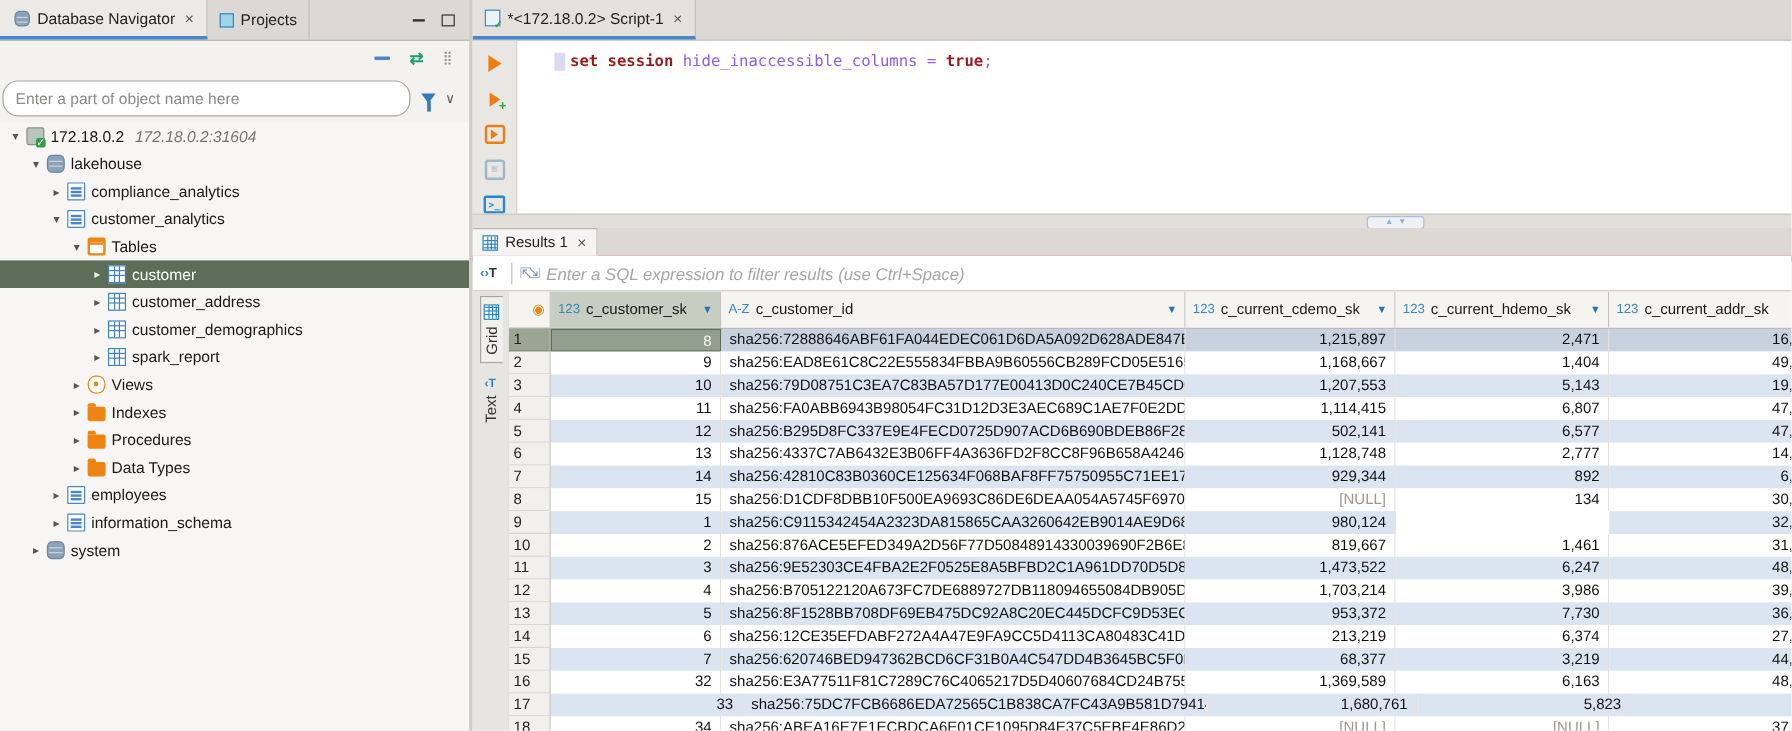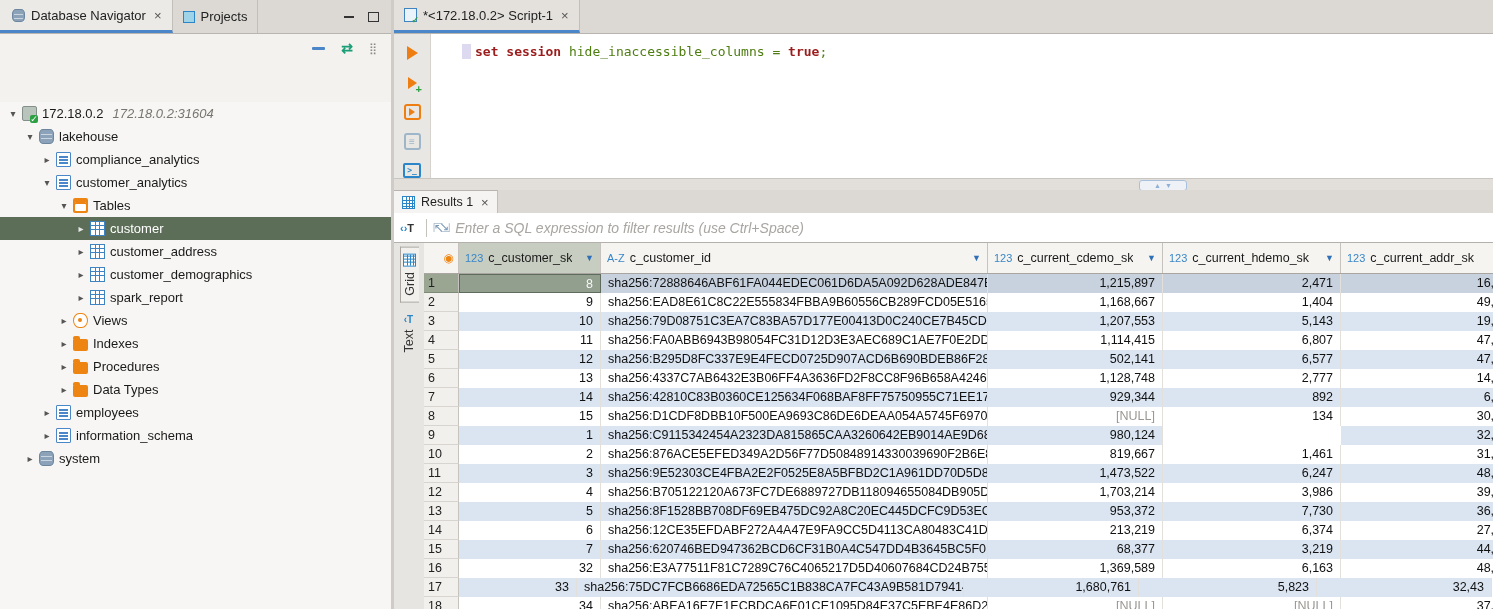--- a/index.html
+++ b/index.html
@@ -73,21 +73,21 @@
   .eico-script{border:2px solid #ee7e12;border-radius:3px;width:13px;height:13px;}
   .eico-script:after{content:"";width:0;height:0;border-top:4px solid transparent;border-bottom:4px solid transparent;border-left:6px solid #ee7e12;}
   .eico-explain{border:2px solid #9fb6c8;border-radius:3px;width:13px;height:13px;}
   .eico-explain:after{content:"≡";color:#9fb6c8;font-size:10px;}
   .eico-console{border:2px solid #2a86c8;border-radius:2px;width:14px;height:12px;color:#2a86c8;font-size:8px;font-weight:bold;font-family:"DejaVu Sans Mono",monospace;}
   .editor-content{position:absolute;left:37px;top:0;right:0;bottom:0;padding-top:9px;font-family:"DejaVu Sans Mono",monospace;font-size:13px;}
   .code-line{height:17.5px;line-height:17.5px;position:relative;padding-left:44px;white-space:pre;}
   .code-line.hl{background:#e3eefa;}
   .code-line .changebar{position:absolute;left:31px;top:1px;width:9px;height:15px;background:#dcd9f0;}
   .tok-keyword{color:#9b1c1c;font-weight:bold;}
-  .tok-plain{color:#4d7c0f;}
+  .tok-plain{color:#8b5cf6;}
   .tok-table{color:#9233a8;}
 
   
   .h-splitter{position:absolute;left:0;top:178px;right:0;height:12px;background:#e2dfdb;border-top:1px solid #c9c6c2;border-bottom:1px solid #aeaba7;}
   .splitter-widget{position:absolute;left:745px;top:1px;width:46px;height:9px;border:1px solid #a8c0dc;border-radius:3px;background:#eef2f7;display:flex;align-items:center;justify-content:center;gap:4px;color:#8fb0d4;font-size:7px;line-height:7px;}
 
   
   #results-panel{position:absolute;left:0;top:190px;right:0;bottom:0;}
   .results-tabbar{position:absolute;top:0;height:23px;background:#dcd9d5;border-bottom:5px solid #be185d;}
   .results-tabbar .tab{font-size:12.5px;padding:0 8px;}
@@ -149,20 +149,25 @@
         <span class="winbtn-max"></span>
       </div>
     </div>
 
     <div class="panel-toolbar">
       <span class="ic-collapse"></span>
       <span class="ic-link">⇄</span>
       <span class="ic-kebab">⣿</span>
     </div>
 
+    <div class="filter-row">
+      <input class="filter-input" type="text" placeholder="Enter a part of object name here" style="">
+      <span class="ic-funnel"></span>
+      <span class="ic-chevron">∨</span>
+    </div>
 
     <div id="tree">
         <div class="tree-item" style="padding-left: 6px;">
           <span class="tree-arrow">▾</span>
           <span class="tico tico-conn"></span>
           <span class="tree-label">172.18.0.2</span>
           <span class="tree-detail">172.18.0.2:31604</span>
         </div>
         <div class="tree-item" style="padding-left: 23px;">
           <span class="tree-arrow">▾</span>
@@ -460,21 +465,21 @@
               <div class="g-row">
                 <div class="rownum">16</div>
                 <div class="g-cell ar" style="width: 142px;">32</div>
                 <div class="g-cell" style="width: 387px;">sha256:E3A77511F81C7289C76C4065217D5D40607684CD24B755E9F</div>
                 <div class="g-cell ar" style="width: 175px;">1,369,589</div>
                 <div class="g-cell ar" style="width: 178px;">6,163</div>
                 <div class="g-cell ar" style="width: 175px;">48,29</div>
               </div>
               <div class="g-row alt">
                 <div class="rownum">17</div>
-                <div class="g-cell ar" style="width: 118px;">33</div>
+                <div class="g-cell ar" style="width: 160px;">33</div>
                 <div class="g-cell" style="width: 387px;">sha256:75DC7FCB6686EDA72565C1B838CA7FC43A9B581D79414537</div>
                 <div class="g-cell ar" style="width: 175px;">1,680,761</div>
                 <div class="g-cell ar" style="width: 178px;">5,823</div>
                 <div class="g-cell ar" style="width: 175px;">32,43</div>
               </div>
               <div class="g-row">
                 <div class="rownum">18</div>
                 <div class="g-cell ar" style="width: 142px;">34</div>
                 <div class="g-cell" style="width: 387px;">sha256:ABEA16E7E1ECBDCA6E01CE1095D84E37C5EBE4E86D286B1E</div>
                 <div class="g-cell ar null" style="width: 175px;">[NULL]</div>

